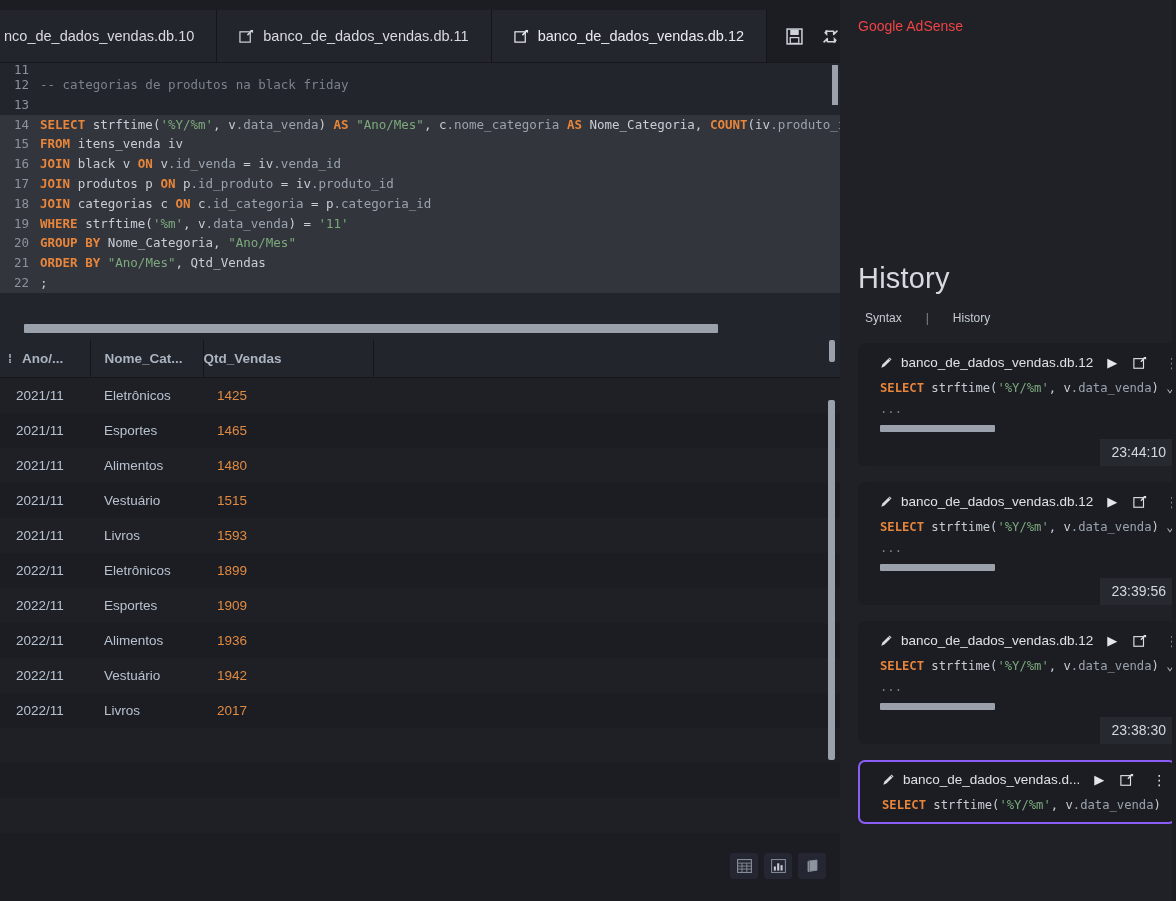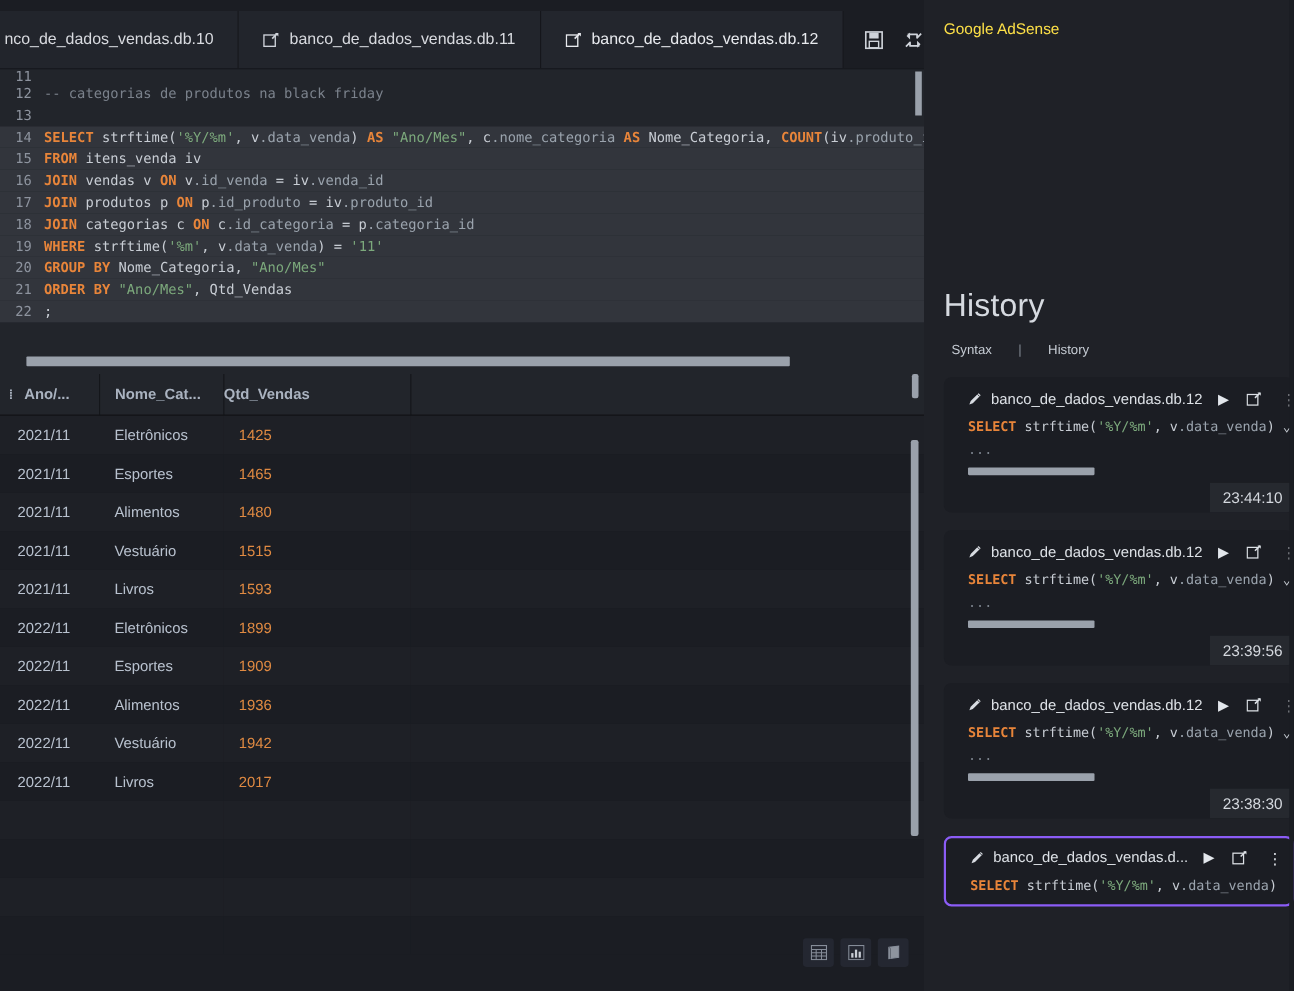--- a/index.html
+++ b/index.html
@@ -158,21 +158,21 @@
 
   
   .right-pane {
     width: 336px; height: 901px;
     background: #1f2127;
     position: relative;
     overflow: hidden;
   }
   .adsense {
     padding: 18px 0 0 18px;
-    color: #fde047; font-size: 14px;
+    color: #ef4444; font-size: 14px;
   }
   .hist-title {
     margin: 228px 0 0 18px;
     color: #d6dae0; font-size: 29px; font-weight: 400;
     letter-spacing: .2px;
   }
   .hist-tabs {
     margin: 16px 0 0 25px;
     display: flex; align-items: center; gap: 24px;
     font-size: 12px;
@@ -302,21 +302,21 @@
           <div class="cl sel">
             <span class="ln">14</span>
             <span class="ct"><span class="k">SELECT</span><span class="pn"> strftime(</span><span class="s">'%Y/%m'</span><span class="pn">, </span><span class="pn">v</span><span class="dim">.data_venda</span><span class="pn">) </span><span class="k">AS</span><span class="pn"> </span><span class="s">"Ano/Mes"</span><span class="pn">, </span><span class="pn">c</span><span class="dim">.nome_categoria</span><span class="pn"> </span><span class="k">AS</span><span class="pn"> Nome_Categoria, </span><span class="k">COUNT</span><span class="pn">(</span><span class="pn">iv</span><span class="dim">.produto_id</span></span>
           </div>
           <div class="cl sel">
             <span class="ln">15</span>
             <span class="ct"><span class="k">FROM</span><span class="pn"> itens_venda iv</span></span>
           </div>
           <div class="cl sel">
             <span class="ln">16</span>
-            <span class="ct"><span class="k">JOIN</span><span class="pn"> vendas v </span><span class="k">ON</span><span class="pn"> v</span><span class="dim">.id_venda</span><span class="pn"> = iv</span><span class="dim">.venda_id</span></span>
+            <span class="ct"><span class="k">JOIN</span><span class="pn"> black v </span><span class="k">ON</span><span class="pn"> v</span><span class="dim">.id_venda</span><span class="pn"> = iv</span><span class="dim">.venda_id</span></span>
           </div>
           <div class="cl sel">
             <span class="ln">17</span>
             <span class="ct"><span class="k">JOIN</span><span class="pn"> produtos p </span><span class="k">ON</span><span class="pn"> p</span><span class="dim">.id_produto</span><span class="pn"> = iv</span><span class="dim">.produto_id</span></span>
           </div>
           <div class="cl sel">
             <span class="ln">18</span>
             <span class="ct"><span class="k">JOIN</span><span class="pn"> categorias c </span><span class="k">ON</span><span class="pn"> c</span><span class="dim">.id_categoria</span><span class="pn"> = p</span><span class="dim">.categoria_id</span></span>
           </div>
           <div class="cl sel">

